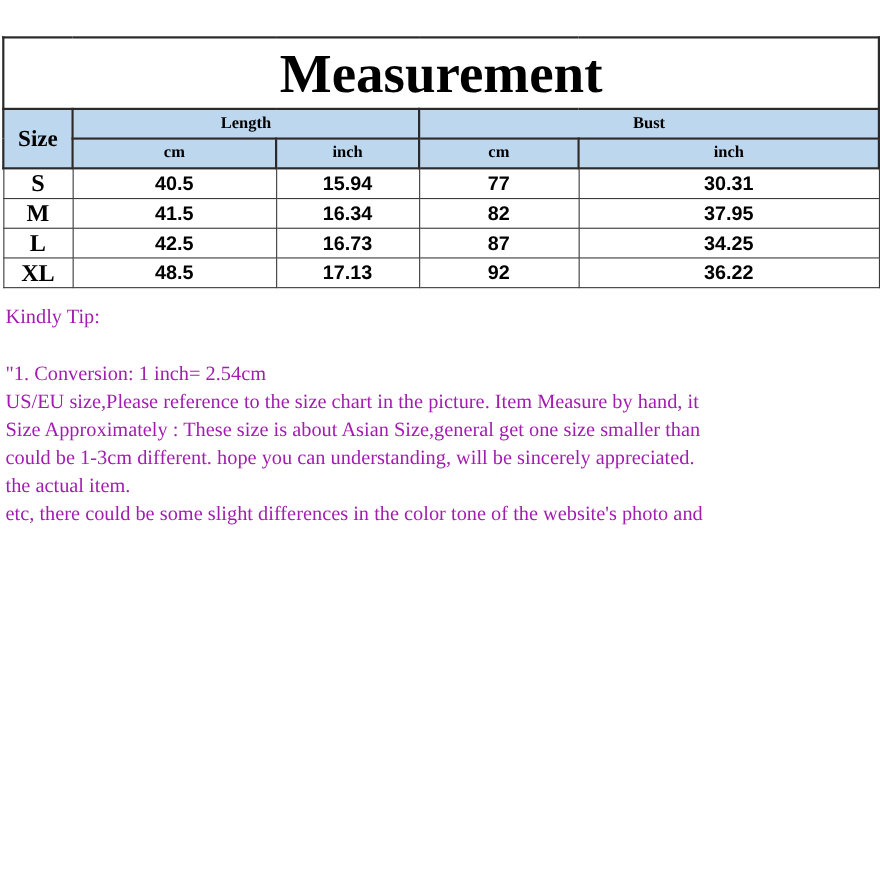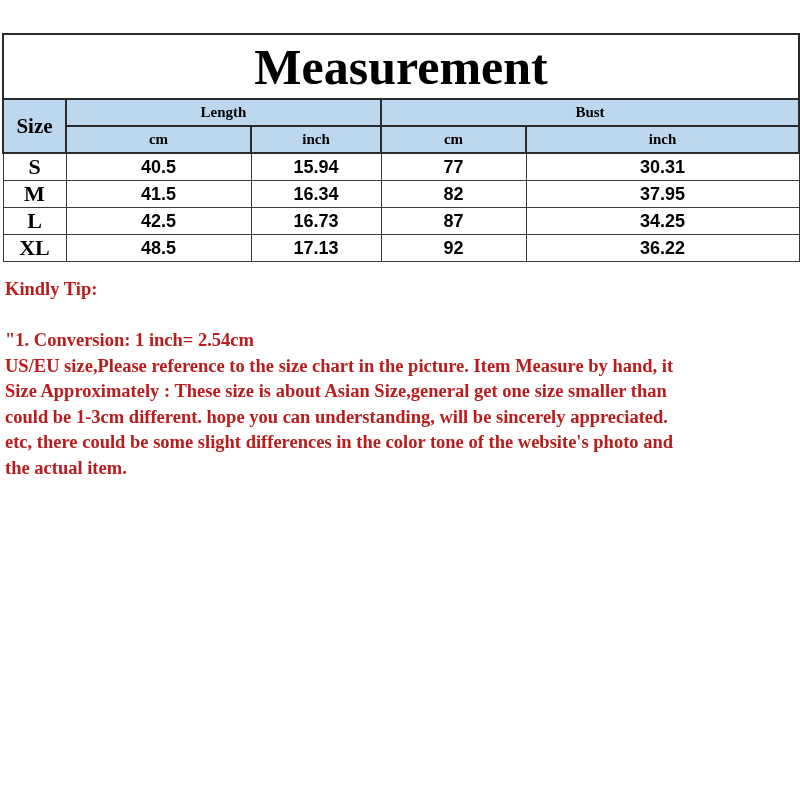--- a/index.html
+++ b/index.html
@@ -30,21 +30,21 @@
       font-family: "Liberation Serif", "DejaVu Serif", serif;
       font-weight: bold; font-size: 22px;
     }
     .num {
       font-family: Liberation Sans, sans-serif;
       font-weight: bold; font-size: 18px;
     }
     .tips {
       position: absolute; left: 5px; top: 277px; width: 790px;
       font-family: "Liberation Serif", "DejaVu Serif", serif;
-      font-weight: bold; font-size: 18.5px; line-height: 25.5px; color: #b91c1c;
+      font-weight: normal; font-size: 18.5px; line-height: 25.5px; color: #a21caf;
     }
     .tips p { margin: 0; white-space: nowrap; }
     .tips .gap { height: 25.5px; }
   </style>
 </head>
 <body>
 
 <table class="size-table">
   <colgroup>
     <col style="width:63px">
@@ -99,15 +99,15 @@
 </tbody>
   </table>
 
 <div class="tips">
   <p>Kindly Tip:</p>
   <div class="gap"></div>
   <p>"1. Conversion:  1 inch= 2.54cm</p>
   <p>US/EU size,Please reference to the size chart in the picture. Item Measure by hand, it</p>
   <p>Size Approximately :  These size is about Asian Size,general get one size smaller than</p>
   <p>could be 1-3cm different. hope you can understanding, will be sincerely appreciated.</p>
+  <p>the actual item.</p>
   <p>etc, there could be some slight differences in the color tone of the website's photo and</p>
-  <p>the actual item.</p>
 </div>
 
 </body></html>

